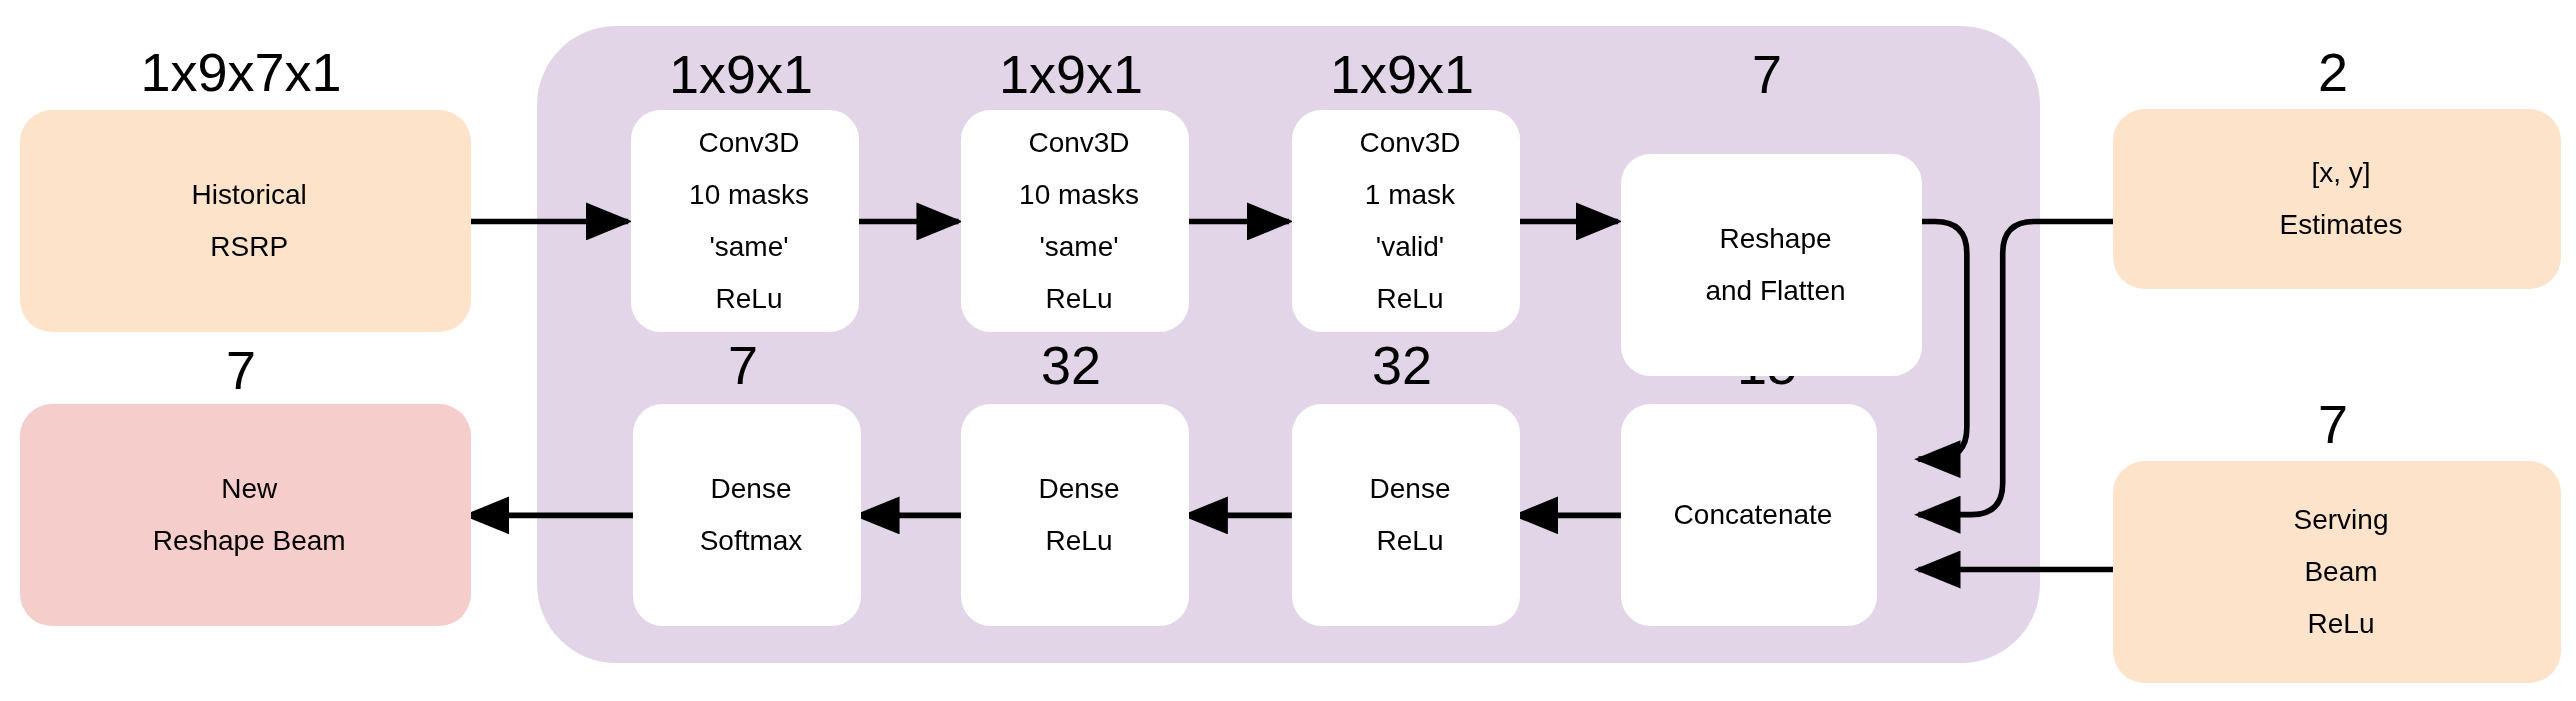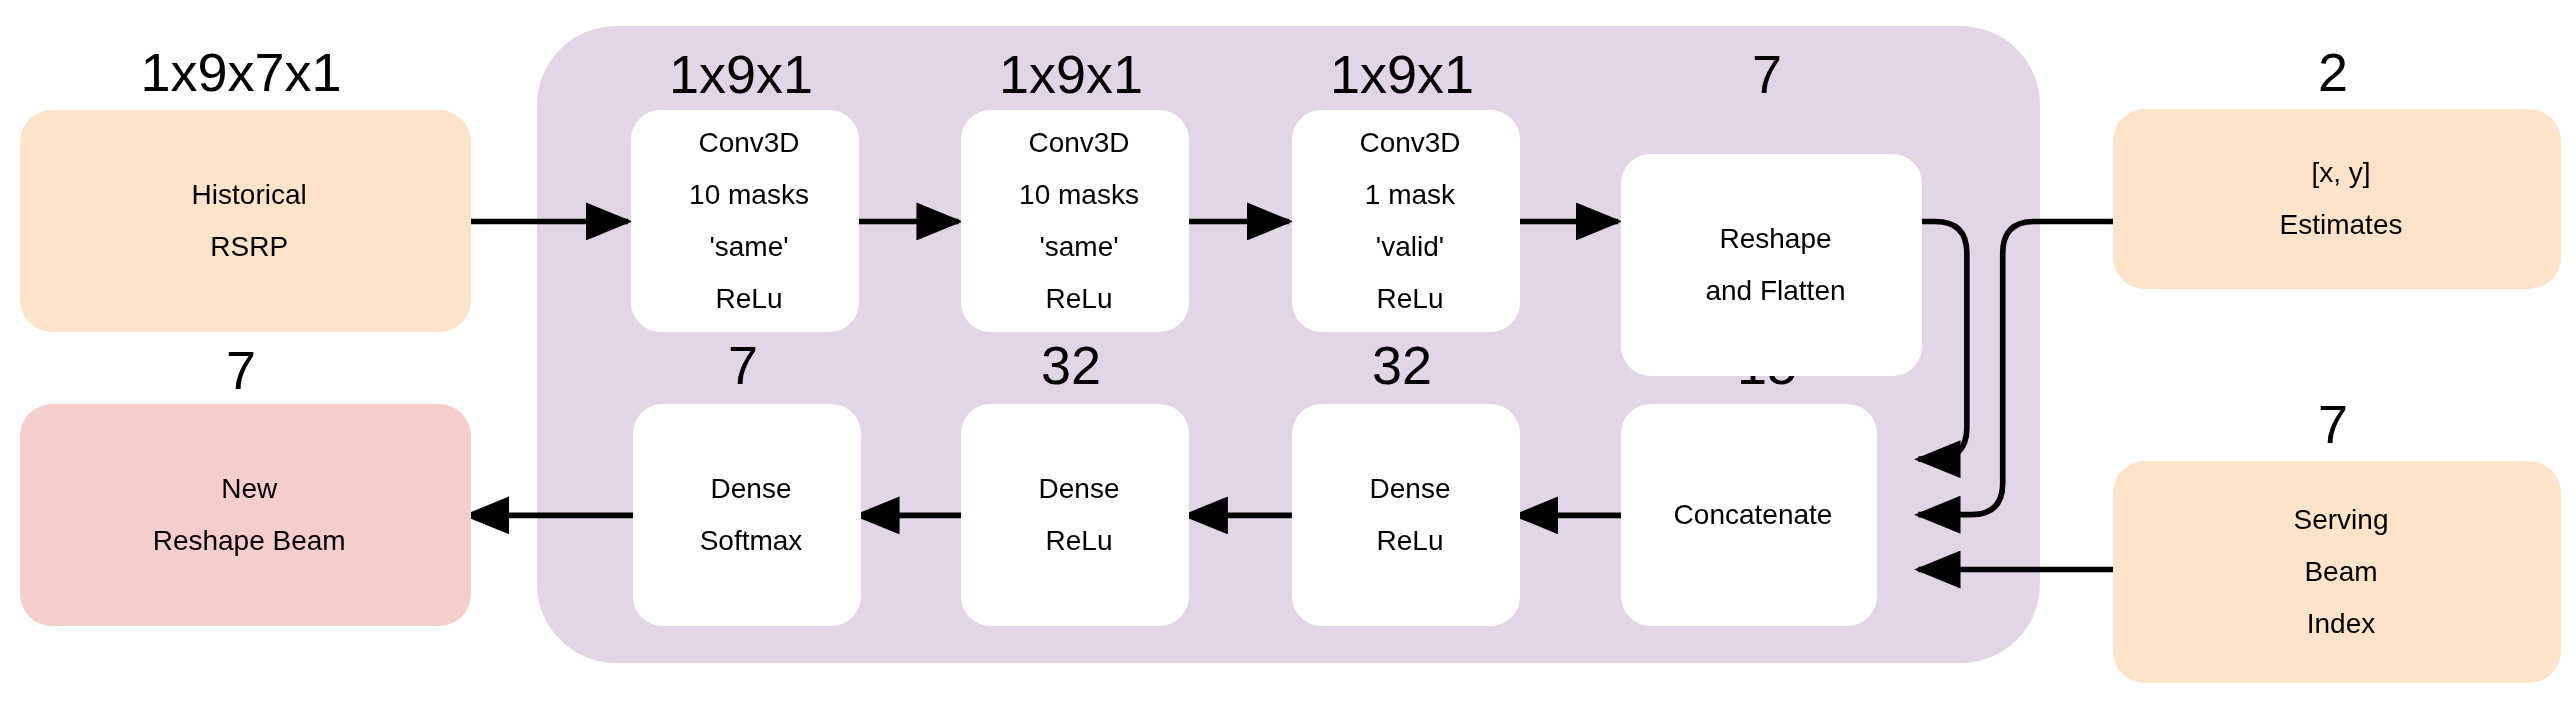--- a/index.html
+++ b/index.html
@@ -105,21 +105,21 @@
     <span>New
 Reshape Beam</span>
   </div>
   <div class="node input" id="n-estimates">
     <span>[x, y]
 Estimates</span>
   </div>
   <div class="node input" id="n-serving-beam">
     <span>Serving
 Beam
-Index</span>
+ReLu</span>
   </div>
 
   <div class="node block" id="n-conv1">
     <span>Conv3D
 10 masks
 'same'
 ReLu</span>
   </div>
   <div class="node block" id="n-conv2">
     <span>Conv3D

